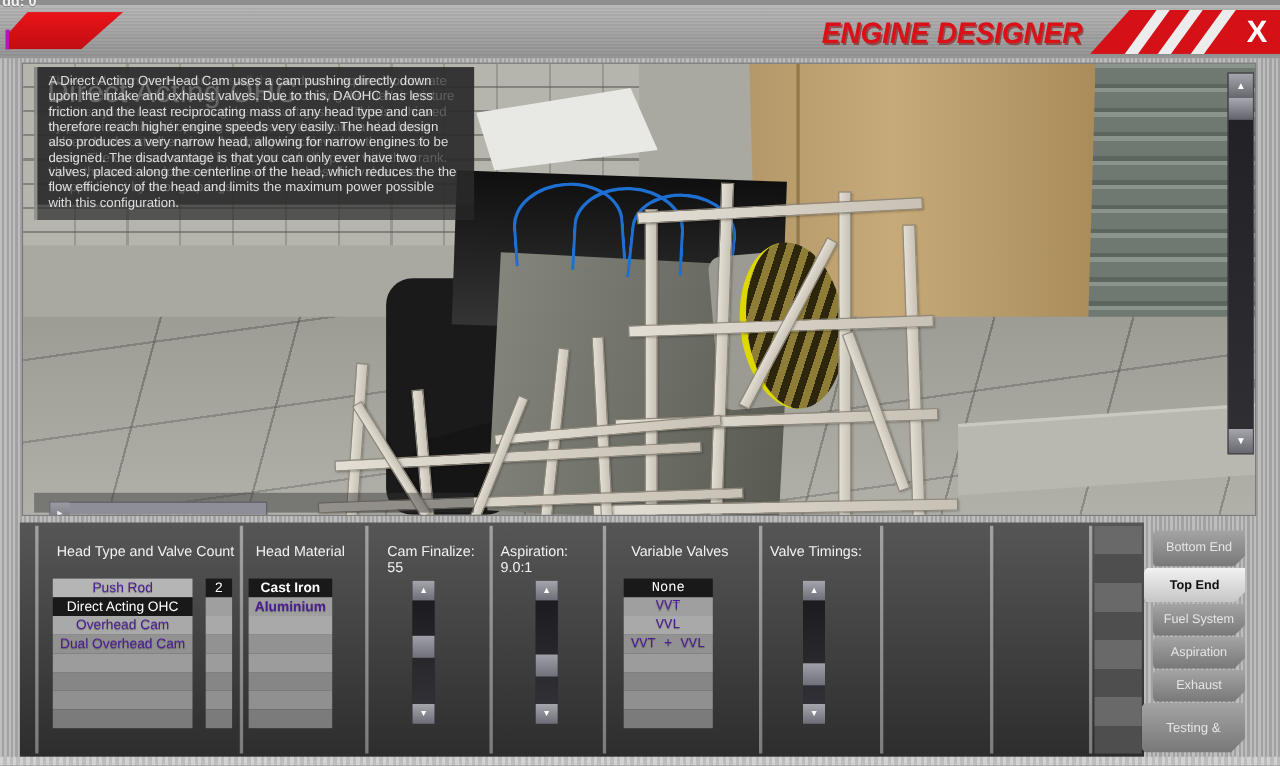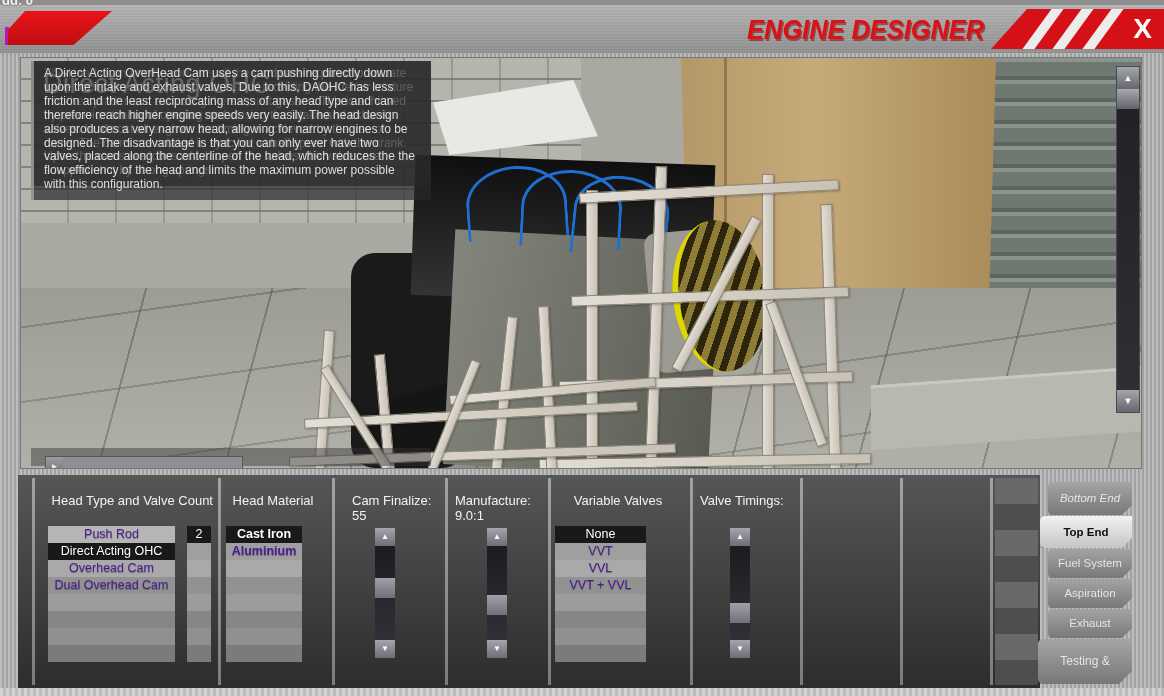--- a/index.html
+++ b/index.html
@@ -119,21 +119,21 @@
   .vs-thumb{position:absolute;left:0;right:0;height:20px;background:linear-gradient(#9fa0a8,#70707a);cursor:pointer;}
   .stripe-col{position:absolute;left:977px;top:3px;bottom:3px;width:43px;
     background:repeating-linear-gradient(180deg,#696969 0 26px,#4e4e4e 26px 52px);}
 
   
   .tab{position:absolute;left:1048px;width:84px;height:29px;
     background:linear-gradient(#a4a4a4,#787878);color:#e5e5e5;font-size:11.5px;line-height:29px;
     text-align:center;border-radius:5px 0 0 5px;cursor:pointer;z-index:20;
     clip-path:polygon(0 0,100% 0,100% calc(100% - 10px),calc(100% - 10px) 100%,0 100%);
     filter:drop-shadow(1px 2px 2px rgba(0,0,0,.35));}
-  .tab-bottom-end{top:482px;height:33px;line-height:33px;font-style:italic;}
+  .tab-bottom-end{top:482px;height:33px;line-height:33px;}
   .tab-top-end{top:516px;left:1040px;width:92px;height:32px;line-height:32px;
     background:linear-gradient(#f2f2f2,#c5c5c5);color:#101010;font-weight:bold;}
   .tab-fuel{top:549px;} .tab-asp{top:579px;} .tab-exh{top:609px;}
   .tab-test{top:639px;left:1038px;width:94px;height:45px;line-height:45px;font-size:12px;
     clip-path:polygon(0 0,100% 0,100% calc(100% - 13px),calc(100% - 13px) 100%,0 100%);}
 
   .footer{position:absolute;left:0;right:0;bottom:0;height:8px;
     background:repeating-linear-gradient(90deg,#d2d2d2 0 3px,#bcbcbc 3px 6px);z-index:30;}
 </style>
 </head>
@@ -228,21 +228,21 @@
     <div class="bp-div" style="left:530px;"></div>
     <div class="bp-div" style="left:672px;"></div>
     <div class="bp-div" style="left:782px;"></div>
     <div class="bp-div" style="left:882px;"></div>
     <div class="bp-div" style="left:972px;"></div>
 
     <div class="bp-h" style="left:30px;width:165px;text-align:right;">Head Type and Valve Count</div>
     <div class="bp-h" style="left:200px;width:110px;text-align:center;">Head Material</div>
     <div class="bp-h" style="left:334px;">Cam Finalize:</div>
     <div class="bp-h2" style="left:334px;">55</div>
-    <div class="bp-h" style="left:437px;">Manufacture:</div>
+    <div class="bp-h" style="left:437px;">Aspiration:</div>
     <div class="bp-h2" style="left:437px;">9.0:1</div>
     <div class="bp-h" style="left:545px;width:110px;text-align:center;">Variable Valves</div>
     <div class="bp-h" style="left:682px;">Valve Timings:</div>
 
     <div class="bp-list" style="left:30px;width:127px;">
       <div class="row">Push Rod</div>
       <div class="row sel">Direct Acting OHC</div>
       <div class="row">Overhead Cam</div>
       <div class="row">Dual Overhead Cam</div>
       <div class="row"></div>
@@ -266,21 +266,21 @@
       <div class="row sel">Cast Iron</div>
       <div class="row">Aluminium</div>
       <div class="row"></div>
       <div class="row"></div>
       <div class="row"></div>
       <div class="row"></div>
       <div class="row"></div>
       <div class="row"></div>
     </div>
 
-    <div class="bp-list" style="left:537px;width:91px;">
+    <div class="bp-list" style="left:549px;width:81px;font-family:Liberation Mono, monospace;">
       <div class="row sel">None</div>
       <div class="row">VVT</div>
       <div class="row">VVL</div>
       <div class="row">VVT + VVL</div>
       <div class="row"></div>
       <div class="row"></div>
       <div class="row"></div>
       <div class="row"></div>
     </div>
 

